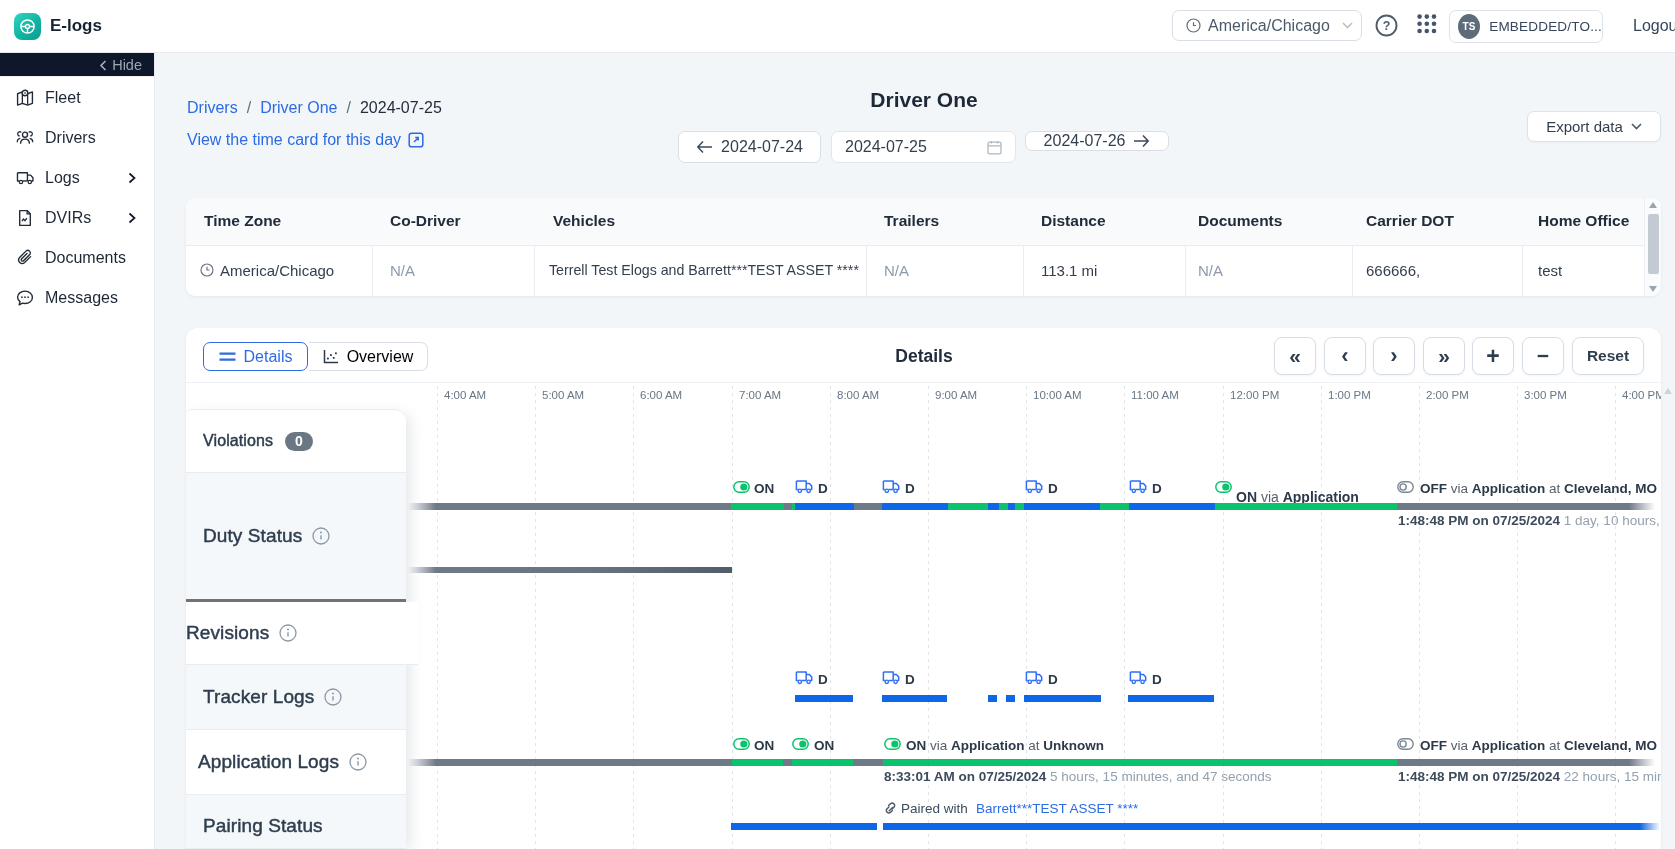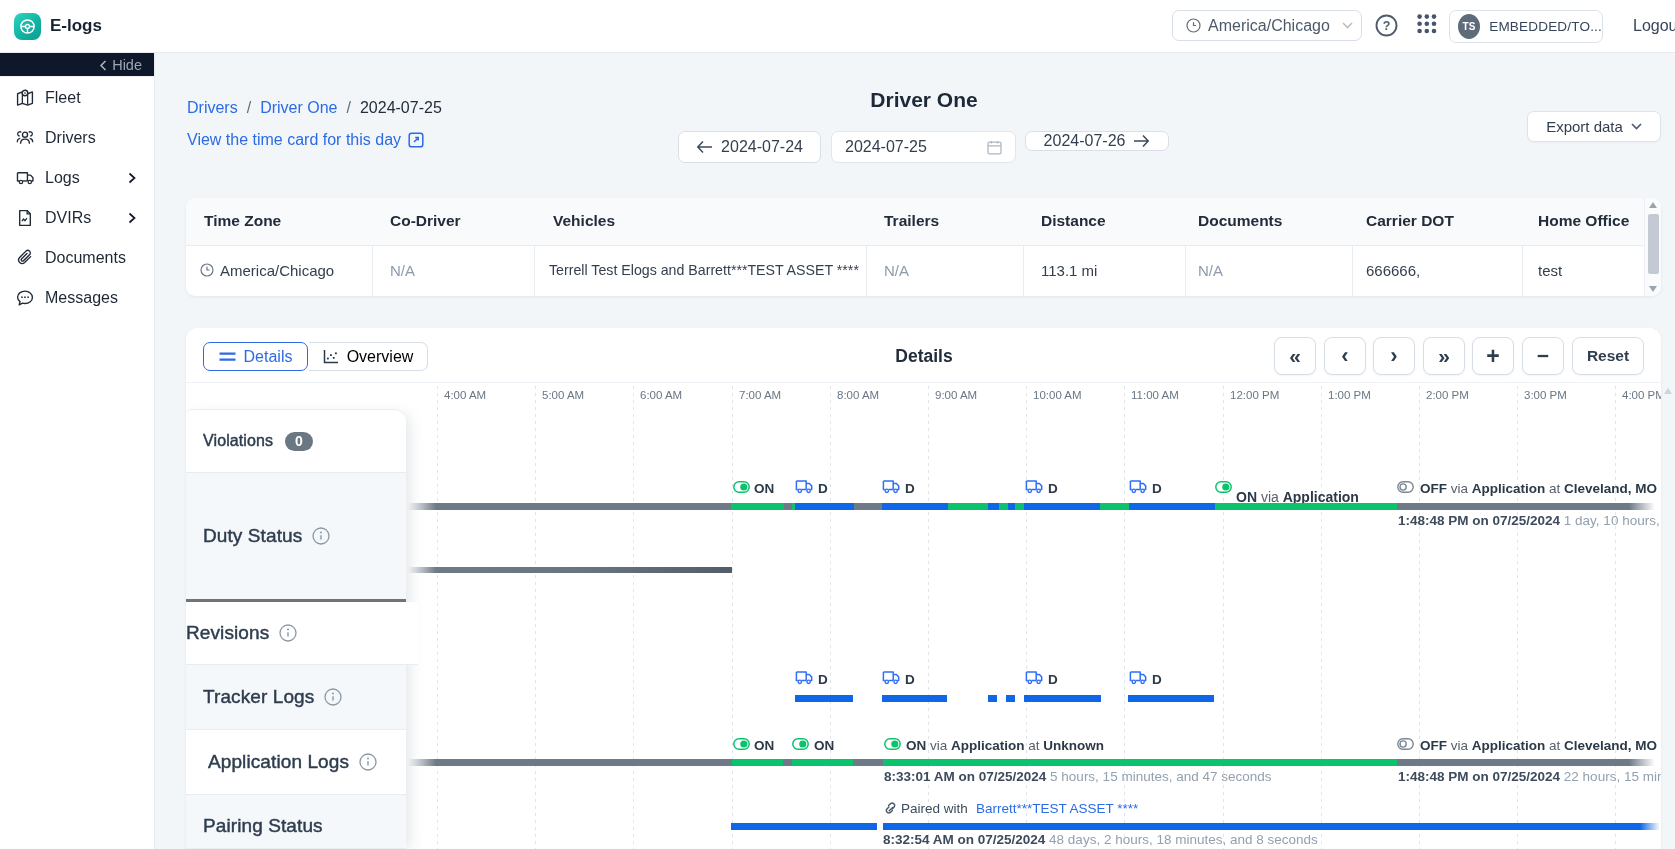--- a/index.html
+++ b/index.html
@@ -374,21 +374,20 @@
 <div class="abs" style="left:1211px;top:374.5px;width:258px;height:7px;background:linear-gradient(to right, #6e7a87 calc(100% - 26px), rgba(110,122,135,0) 100%);"></div>
 <div class="abs" style="left:698px;top:385px;font-size:13.5px;white-space:nowrap;"><span style="font-weight:bold;color:#3d4b5c;">8:33:01 AM on 07/25/2024</span><span style="font-weight:normal;color:#93a0ad;">&nbsp;5 hours, 15 minutes, and 47 seconds</span></div>
 <div class="abs" style="left:1212px;top:385px;font-size:13.5px;white-space:nowrap;"><span style="font-weight:bold;color:#3d4b5c;">1:48:48 PM on 07/25/2024</span><span style="font-weight:normal;color:#93a0ad;">&nbsp;22 hours, 15 minutes</span></div>
 <svg class="abs" style="left:697px;top:417px" width="15" height="14" viewBox="0 0 15 14">
 <path d="M6.2 9.8 L9.6 6.4 M5.6 4.6 l2-2 a2.5 2.5 0 0 1 3.5 3.5 l-2 2 M9.4 9.4 l-2 2 a2.5 2.5 0 0 1-3.5-3.5 l2-2" fill="none" stroke="#4a5867" stroke-width="1.4" stroke-linecap="round"></path>
     </svg>
 <div class="abs" style="left:715px;top:417px;font-size:13.5px;white-space:nowrap;"><span style="font-weight:normal;color:#3d4b5c;">Paired with </span></div>
 <div class="abs" style="left:790px;top:417px;font-size:13.5px;color:#2b6be4;white-space:nowrap;">Barrett***TEST ASSET ****</div>
 <div class="abs" style="left:545px;top:439px;width:146px;height:6.5px;background:#0e67e6;"></div>
 <div class="abs" style="left:697px;top:439px;width:777px;height:6.5px;background:linear-gradient(to right, #0e67e6 calc(100% - 20px), rgba(14,103,230,0));"></div>
-<div class="abs" style="left:697px;top:448px;font-size:13.5px;white-space:nowrap;"><span style="font-weight:bold;color:#3d4b5c;">8:32:54 AM on 07/25/2024</span><span style="font-weight:normal;color:#93a0ad;">&nbsp;48 days, 2 hours, 18 minutes, and 8 seconds</span></div>
 <div class="abs" style="left:0;top:26px;width:220px;height:439px;background:#fff;border-radius:6px 12px 0 0;box-shadow:0 -1px 0 #e8edf2, 6px 2px 14px -2px rgba(100,115,130,.18);z-index:10;">
 <div class="abs flex" style="left:0;top:0px;width:220px;height:63px;background:#fff;border-bottom:1px solid #e9edf2;padding-left:17px;border-radius:6px 12px 0 0;">
 <span style="font-size:16px;color:#2e3d4e;-webkit-text-stroke:0.45px #2e3d4e;letter-spacing:.1px;">Violations</span>
 <span style="margin-left:12px;background:#6b7783;color:#fff;font-size:14px;font-weight:bold;border-radius:10px;padding:1px 10px 2px;">0</span>
 </div>
 <div class="abs flex" style="left:0;top:63px;width:220px;height:128.5px;background:#f5f8fa;border-bottom:3px solid #737373;padding-left:17px;border-radius:0;">
 <span style="font-size:19px;color:#2e3d4e;-webkit-text-stroke:0.45px #2e3d4e;letter-spacing:.1px;">Duty Status</span>
 <svg style="margin-left:10px" width="18" height="18" viewBox="0 0 18 18">
           <circle cx="9" cy="9" r="8" fill="none" stroke="#8a98a6" stroke-width="1.3"></circle>
           <line x1="9" y1="8.2" x2="9" y2="12.6" stroke="#8a98a6" stroke-width="1.4"></line>
@@ -404,21 +403,21 @@
         </svg>
 </div>
 <div class="abs flex" style="left:0;top:255px;width:220px;height:65px;background:#f5f8fa;border-bottom:1px solid #e9edf2;padding-left:17px;border-radius:0;">
 <span style="font-size:19px;color:#2e3d4e;-webkit-text-stroke:0.45px #2e3d4e;letter-spacing:.1px;">Tracker Logs</span>
 <svg style="margin-left:10px" width="18" height="18" viewBox="0 0 18 18">
           <circle cx="9" cy="9" r="8" fill="none" stroke="#8a98a6" stroke-width="1.3"></circle>
           <line x1="9" y1="8.2" x2="9" y2="12.6" stroke="#8a98a6" stroke-width="1.4"></line>
           <circle cx="9" cy="5.4" r="1" fill="#8a98a6"></circle>
         </svg>
 </div>
-<div class="abs flex" style="left:0;top:320px;width:220px;height:65px;background:#fff;border-bottom:1px solid #e9edf2;padding-left:22px;border-radius:0;">
+<div class="abs flex" style="left:0;top:320px;width:220px;height:65px;background:#fff;border-bottom:1px solid #e9edf2;padding-left:12px;border-radius:0;">
 <span style="font-size:19px;color:#2e3d4e;-webkit-text-stroke:0.45px #2e3d4e;letter-spacing:.1px;">Application Logs</span>
 <svg style="margin-left:10px" width="18" height="18" viewBox="0 0 18 18">
           <circle cx="9" cy="9" r="8" fill="none" stroke="#8a98a6" stroke-width="1.3"></circle>
           <line x1="9" y1="8.2" x2="9" y2="12.6" stroke="#8a98a6" stroke-width="1.4"></line>
           <circle cx="9" cy="5.4" r="1" fill="#8a98a6"></circle>
         </svg>
 </div>
 <div class="abs flex" style="left:0;top:385px;width:220px;height:54px;background:#f5f8fa;border-bottom:1px solid #e9edf2;padding-left:17px;border-radius:0;">
 <span style="font-size:19px;color:#2e3d4e;-webkit-text-stroke:0.45px #2e3d4e;letter-spacing:.1px;margin-top:9px;">Pairing Status</span>
 </div>

